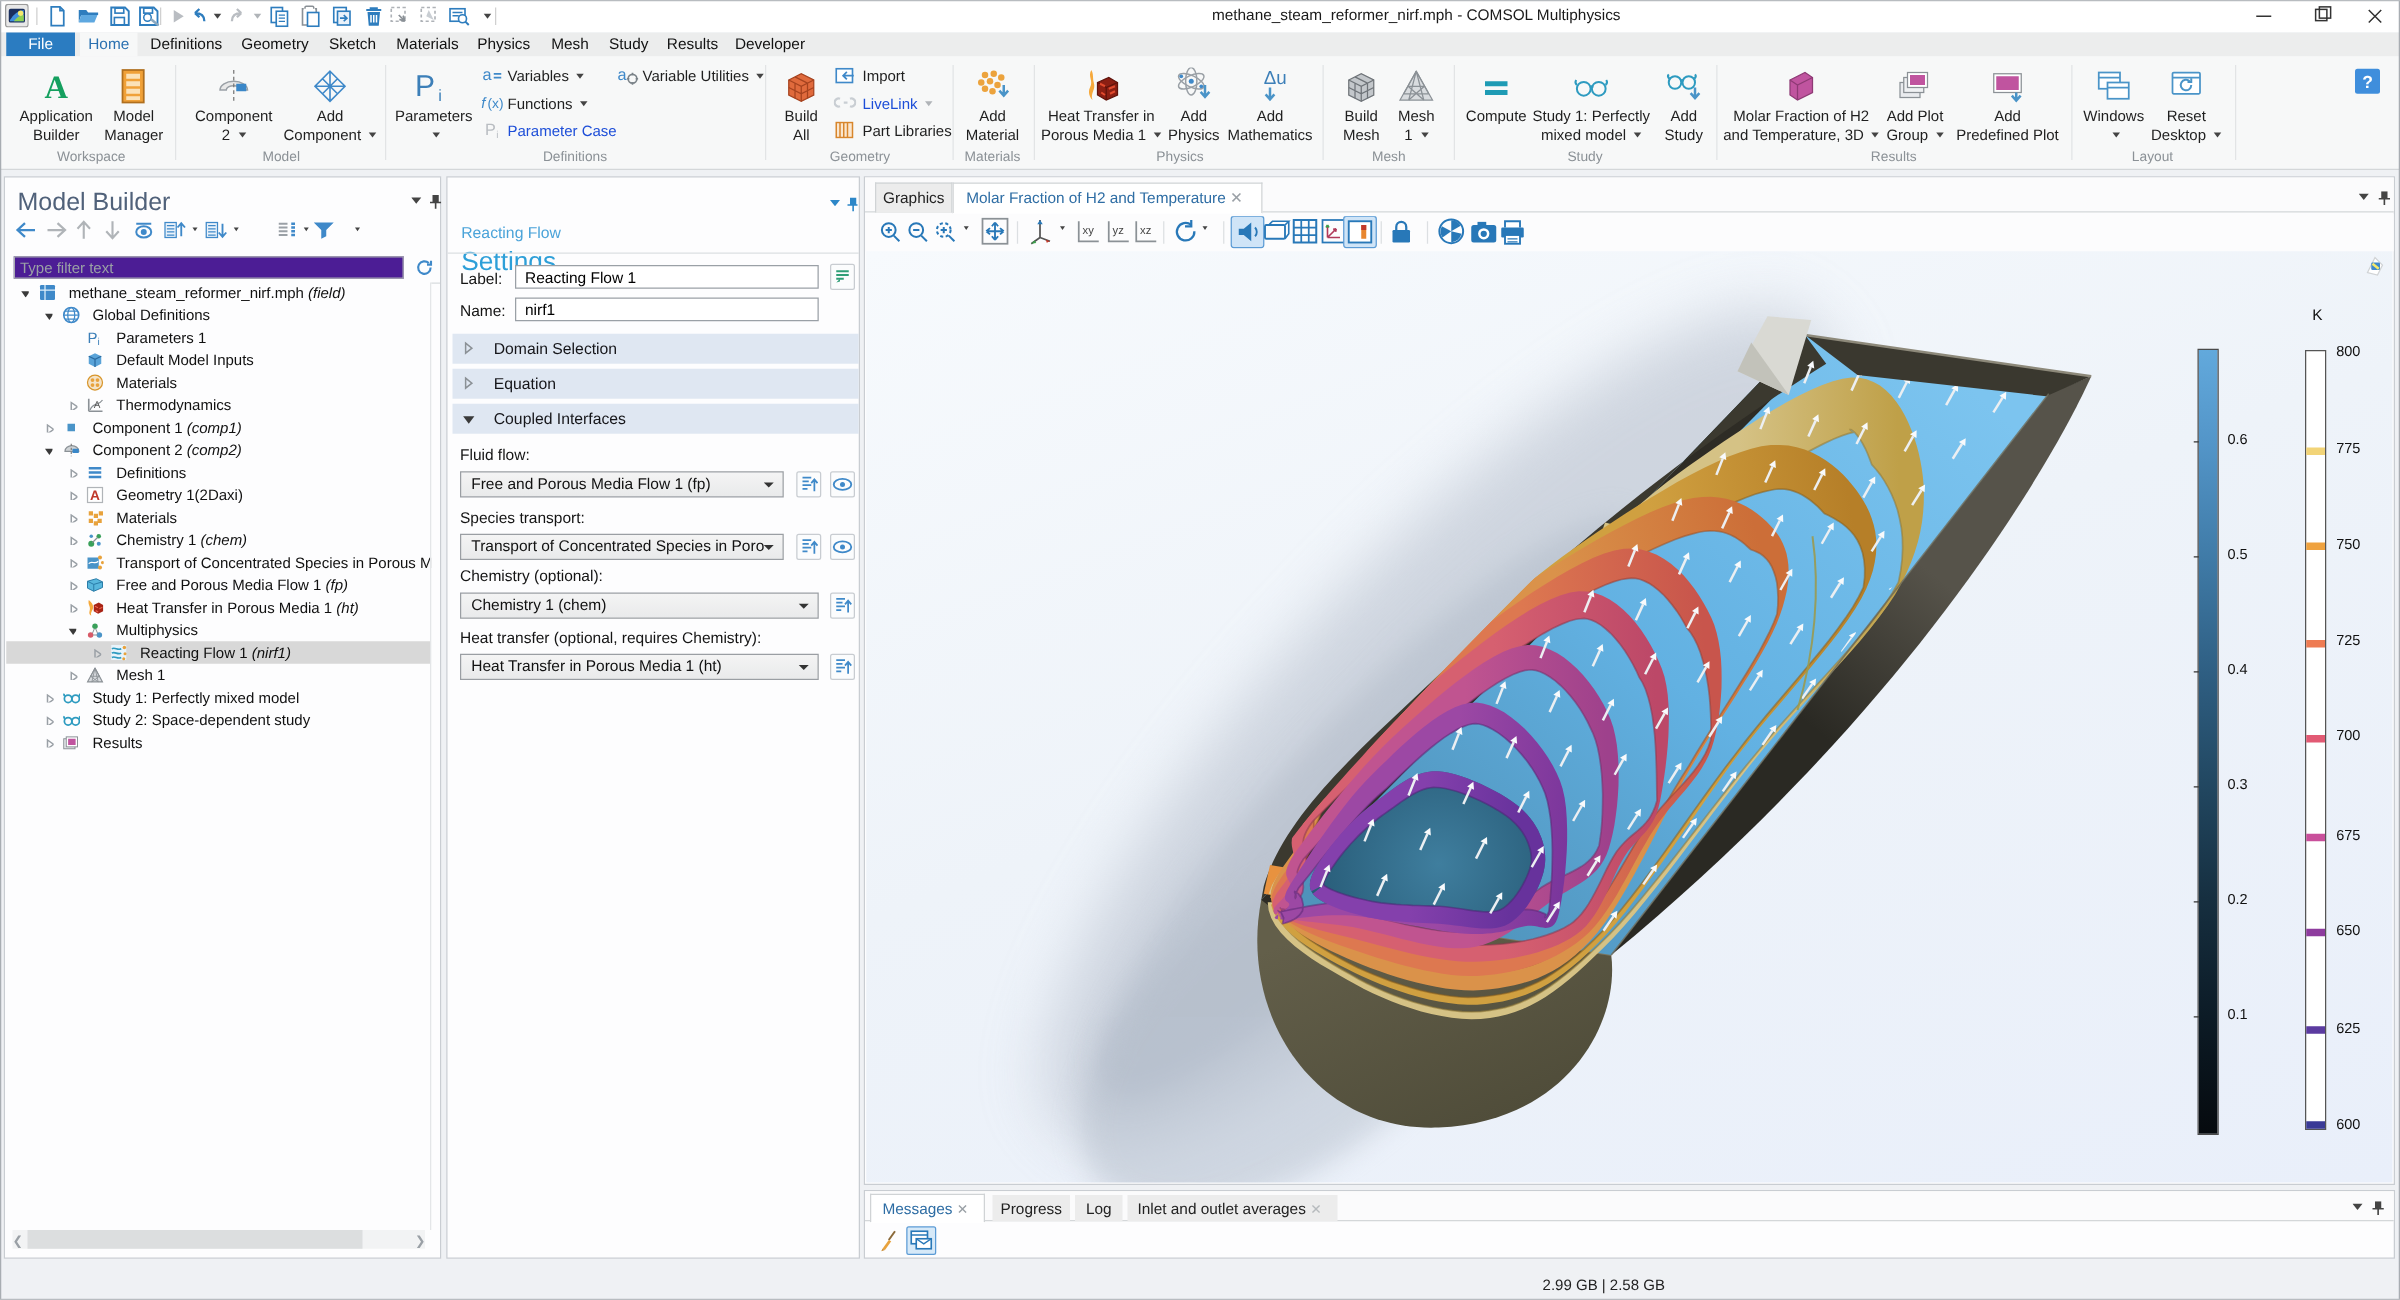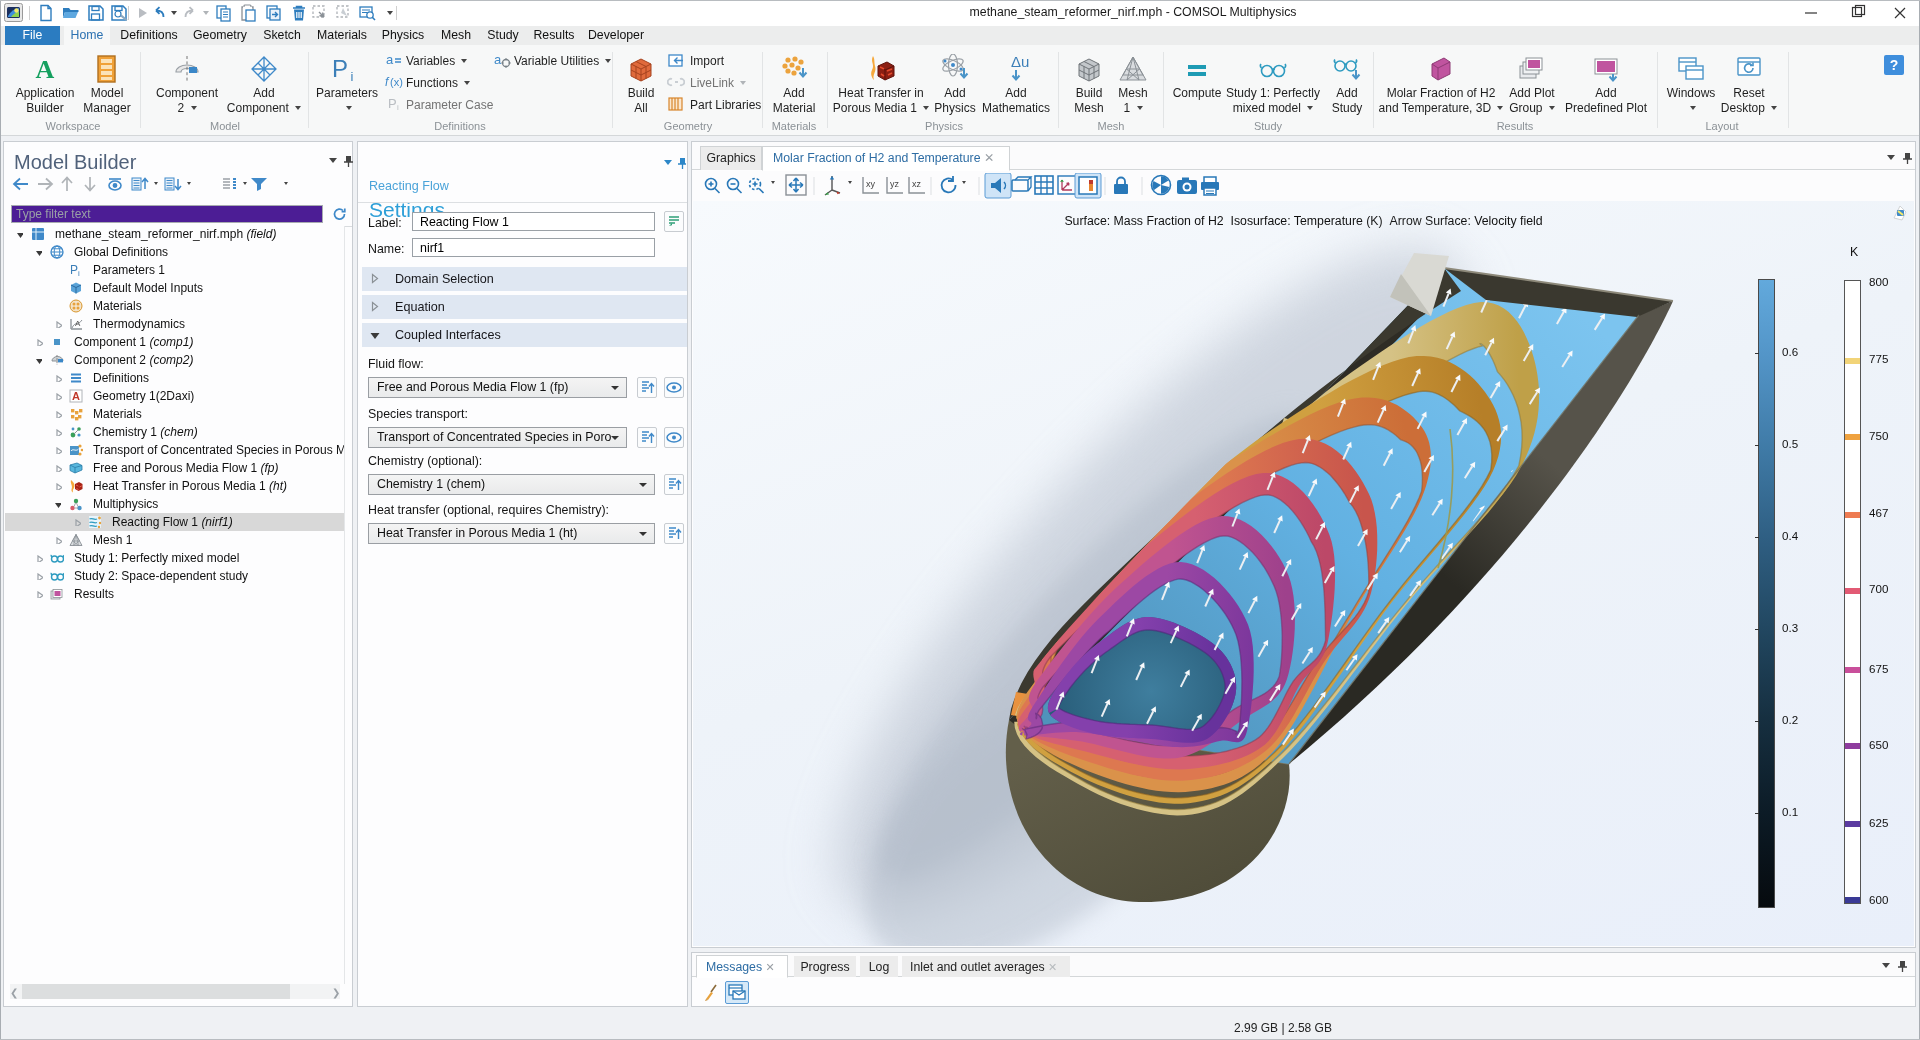--- a/index.html
+++ b/index.html
@@ -5,21 +5,21 @@
 .abs{position:absolute;}
 #titlebar{position:absolute;left:0;top:0;width:1920px;height:26px;background:#ffffff;}
 #title{position:absolute;top:5px;left:0;width:1920px;text-align:center;font-size:12.3px;color:#1a1a1a;}
 #tabrow{position:absolute;left:0;top:26px;width:1920px;height:19px;background:#eceded;border-bottom:0px;}
 .tab{position:absolute;top:0;height:19px;line-height:19px;font-size:12.3px;color:#111;text-align:center;}
 #ribbon{position:absolute;left:0;top:45px;width:1920px;height:91px;background:#f7f8f8;border-bottom:1px solid #d4d7d9;}
 .vsep{position:absolute;top:7px;height:76px;width:1px;background:#e2e4e5;}
 .seclab{position:absolute;top:75px;width:120px;text-align:center;font-size:11px;color:#8b9196;}
 .bigbtn{position:absolute;text-align:center;font-size:12px;color:#1f1f1f;line-height:15px;}
 .smalltxt{position:absolute;font-size:12px;color:#1f1f1f;}
-.gray{color:#737373;}
+.gray{color:#1d4ed8;}
 .caret{display:inline-block;width:0;height:0;border-left:3.5px solid transparent;border-right:3.5px solid transparent;border-top:4px solid #444;vertical-align:2px;margin-left:3px;}
 .caretg{border-top-color:#b0b4b8;}
 .panel{position:absolute;background:#fdfdfe;border:1px solid #c9cdd2;}
 .ico{position:absolute;}
 input,div{font-family:"Liberation Sans",sans-serif;}
 .treerow{position:absolute;left:1px;height:18px;font-size:12px;color:#111;white-space:nowrap;}
 .trtxt{position:absolute;top:2px;}
 .em{font-style:italic;}
 .exp{position:absolute;top:6px;width:7px;height:7px;}
 .secbar{position:absolute;left:4px;width:325px;height:24px;background:#dfe7f2;font-size:12.6px;color:#16161a;line-height:24px;}
@@ -824,21 +824,20 @@
         <circle cx="11" cy="12" r="2.5" fill="#2878b8"></circle>
       </g>
       <g transform="translate(59,2)">
         <path d="M5 7 V2 h12 V7" fill="#fff" stroke="#2878b8" stroke-width="1.5"></path>
         <rect x="2" y="7" width="18" height="8" rx="1" fill="#2878b8"></rect>
         <rect x="5" y="13" width="12" height="7" fill="#fff" stroke="#2878b8" stroke-width="1.5"></rect>
         <path d="M7 16 h8 M7 18.5 h8" stroke="#2878b8" stroke-width="1"></path>
       </g>
     </svg>
     <div class="abs" style="left:1px;top:59px;width:1221px;height:745px;background:linear-gradient(160deg,#f7fafd 0%,#eef3f9 45%,#e9effa 100%);" id="scene"></div>
-    <div class="abs" style="left:0px;top:72px;width:1223px;text-align:center;font-size:12.3px;color:#111;"><span>Surface: Mass Fraction of H2&nbsp;&nbsp;Isosurface: Temperature (K)&nbsp;&nbsp;Arrow Surface: Velocity field</span></div>
     <svg class="abs" style="left:1200px;top:62px" width="16" height="18">
       <path d="M2 14 L8 2 L14 8 L10 16 Z" fill="#fff" stroke="#d0d3d5"></path>
       <rect x="5" y="6" width="7" height="6" rx="1" fill="#3f89c9"></rect>
       <path d="M6 7 l5 4" stroke="#f5e96a" stroke-width="2"></path>
     </svg>
     <svg class="abs" style="left:1px;top:59px" width="1221" height="745" viewBox="692 200 1221 745">
 <defs>
 <linearGradient id="deck" x1="1557" y1="292" x2="1148" y2="742" gradientUnits="userSpaceOnUse">
  <stop offset="0" stop-color="#7cc4ef"></stop>
           <stop offset="0.55" stop-color="#62b1e2"></stop>
@@ -1115,21 +1114,21 @@
     <div class="abs" style="left:1153px;top:292px;width:15px;height:6px;background:#efa23f;"></div>
     <div class="abs" style="left:1153px;top:370px;width:15px;height:6px;background:#ee7b52;"></div>
     <div class="abs" style="left:1153px;top:446px;width:15px;height:6px;background:#e25a74;"></div>
     <div class="abs" style="left:1153px;top:525px;width:15px;height:6px;background:#c94f9b;"></div>
     <div class="abs" style="left:1153px;top:601px;width:15px;height:6px;background:#8e3c9e;"></div>
     <div class="abs" style="left:1153px;top:679px;width:15px;height:6px;background:#5b3ba0;"></div>
     <div class="abs" style="left:1153px;top:755px;width:15px;height:6px;background:#3a3a96;"></div>
     <div class="abs" style="left:1177px;top:133px;font-size:11.6px;color:#111;">800</div>
     <div class="abs" style="left:1177px;top:210px;font-size:11.6px;color:#111;">775</div>
     <div class="abs" style="left:1177px;top:287px;font-size:11.6px;color:#111;">750</div>
-    <div class="abs" style="left:1177px;top:364px;font-size:11.6px;color:#111;">467</div>
+    <div class="abs" style="left:1177px;top:364px;font-size:11.6px;color:#111;">725</div>
     <div class="abs" style="left:1177px;top:440px;font-size:11.6px;color:#111;">700</div>
     <div class="abs" style="left:1177px;top:520px;font-size:11.6px;color:#111;">675</div>
     <div class="abs" style="left:1177px;top:596px;font-size:11.6px;color:#111;">650</div>
     <div class="abs" style="left:1177px;top:674px;font-size:11.6px;color:#111;">625</div>
     <div class="abs" style="left:1177px;top:751px;font-size:11.6px;color:#111;">600</div>
   </div>
 <div class="panel" style="left:691px;top:952px;width:1225px;height:55px;">
     <div class="abs" style="left:0;top:0;width:1223px;height:24px;background:#fbfbfc;border-bottom:1px solid #d4d7d9;"></div>
     <div class="gtab" style="left:4px;width:92px;background:#fff;border:1px solid #d0d3d5;border-bottom:1px solid #fff;color:#2e6da4;text-align:left;padding-left:9px;top:2px;height:23px;">Messages <span style="color:#9aa0a6;font-size:11px">✕</span></div>
     <div class="gtab" style="left:102px;width:62px;background:#ececec;color:#222;text-align:center;top:3px;height:21px;">Progress</div>

